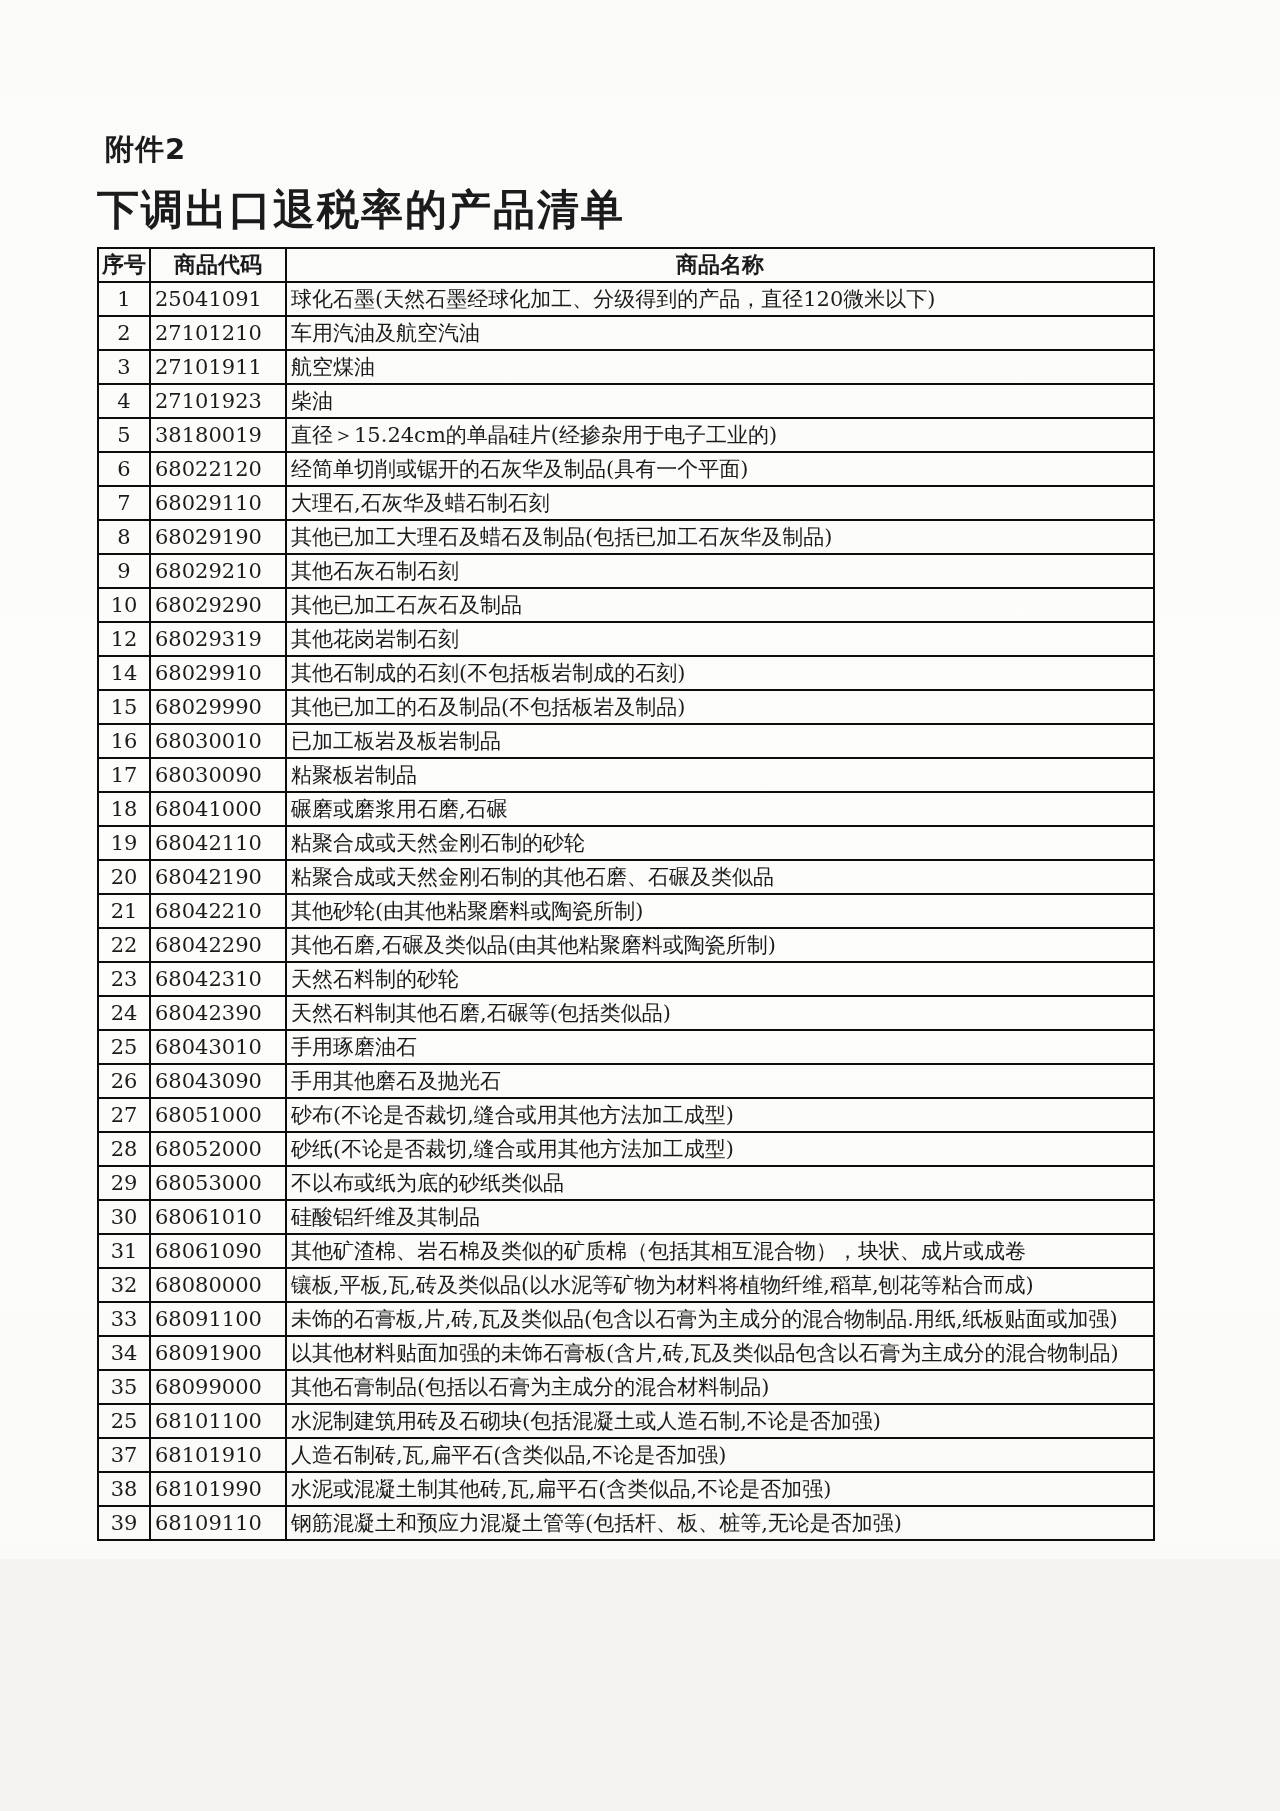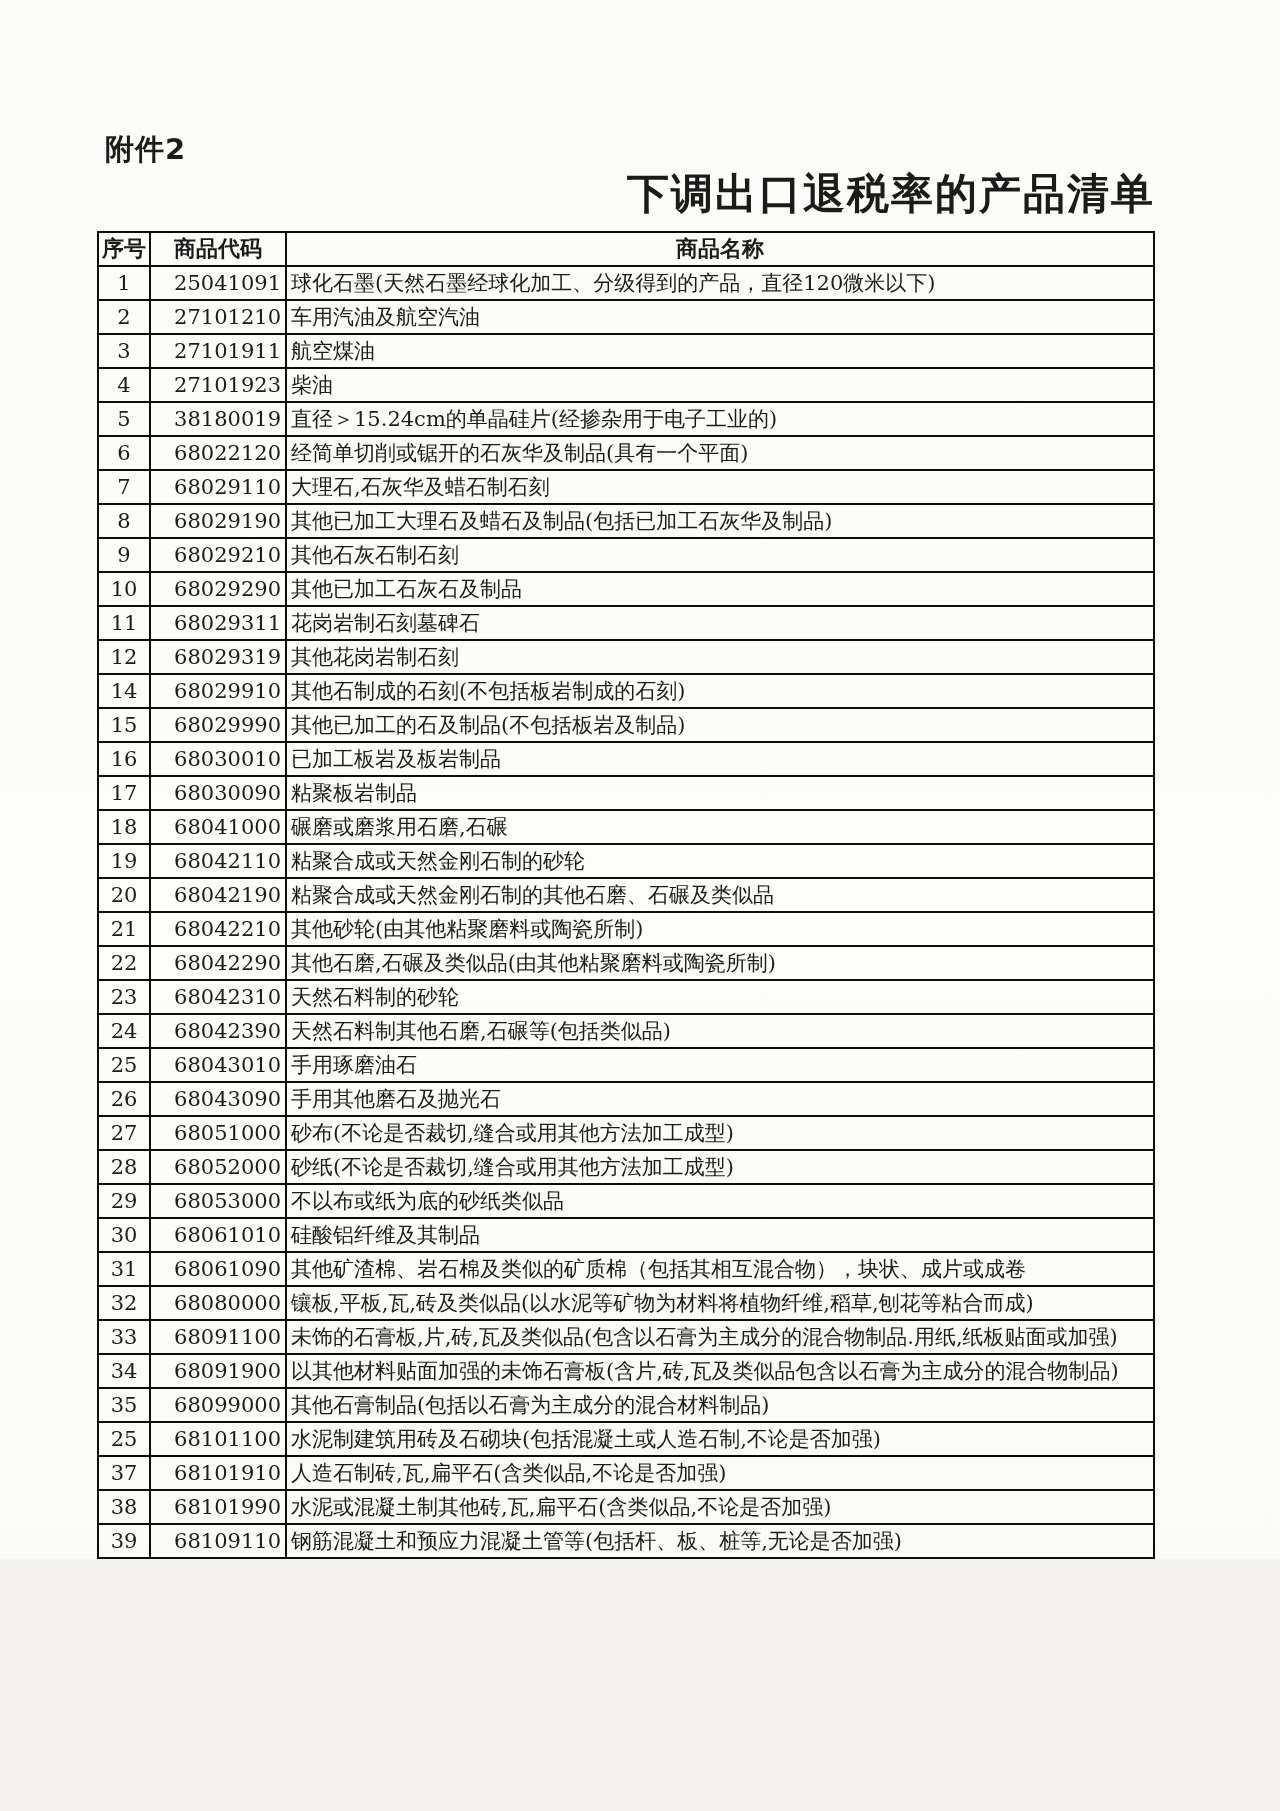--- a/index.html
+++ b/index.html
@@ -21,26 +21,26 @@
   .attachment-label {
     font-family: "DejaVu Sans", "Liberation Sans", sans-serif;
     font-weight: 600;
     font-size: 29px;
     line-height: 1.1;
     letter-spacing: 1px;
     margin-left: 8px;
   }
   .doc-title {
     width: 1058px;
-    text-align: right;
+    text-align: left;
     font-family: "DejaVu Serif", "Liberation Serif", serif;
     font-weight: 800;
     font-size: 42px;
     line-height: 1.15;
-    margin-top: 4px;
+    margin-top: 20px;
     letter-spacing: 2px;
   }
   table.product-table {
     border-collapse: collapse;
     table-layout: fixed;
     width: 1058px;
     margin-top: 13px;
   }
   table.product-table th,
   table.product-table td {
@@ -57,21 +57,21 @@
     height: 30px;
   }
   table.product-table td {
     font-family: "DejaVu Serif", "Liberation Serif", serif;
     font-size: 21px;
     line-height: 30px;
     padding: 1px 4px;
     height: 31px;
   }
   td.col-no   { text-align: center; }
-  td.col-code { text-align: right; padding-left: 9px; font-size: 22px; }
+  td.col-code { text-align: left; padding-left: 9px; font-size: 22px; }
   td.col-name { text-align: left; padding-left: 7px; }
   col.c-no   { width: 52px; }
   col.c-code { width: 136px; }
   col.c-name { width: auto; }
 </style>
 </head>
 <body>
 
 <div class="page">
 
@@ -146,25 +146,20 @@
     <td class="col-code">68029210</td>
     <td class="col-name">其他石灰石制石刻</td>
   </tr>
 
   <tr>
     <td class="col-no">10</td>
     <td class="col-code">68029290</td>
     <td class="col-name">其他已加工石灰石及制品</td>
   </tr>
 
-  <tr>
-    <td class="col-no">11</td>
-    <td class="col-code">68029311</td>
-    <td class="col-name">花岗岩制石刻墓碑石</td>
-  </tr>
 
   <tr>
     <td class="col-no">12</td>
     <td class="col-code">68029319</td>
     <td class="col-name">其他花岗岩制石刻</td>
   </tr>
 
 
   <tr>
     <td class="col-no">14</td>

